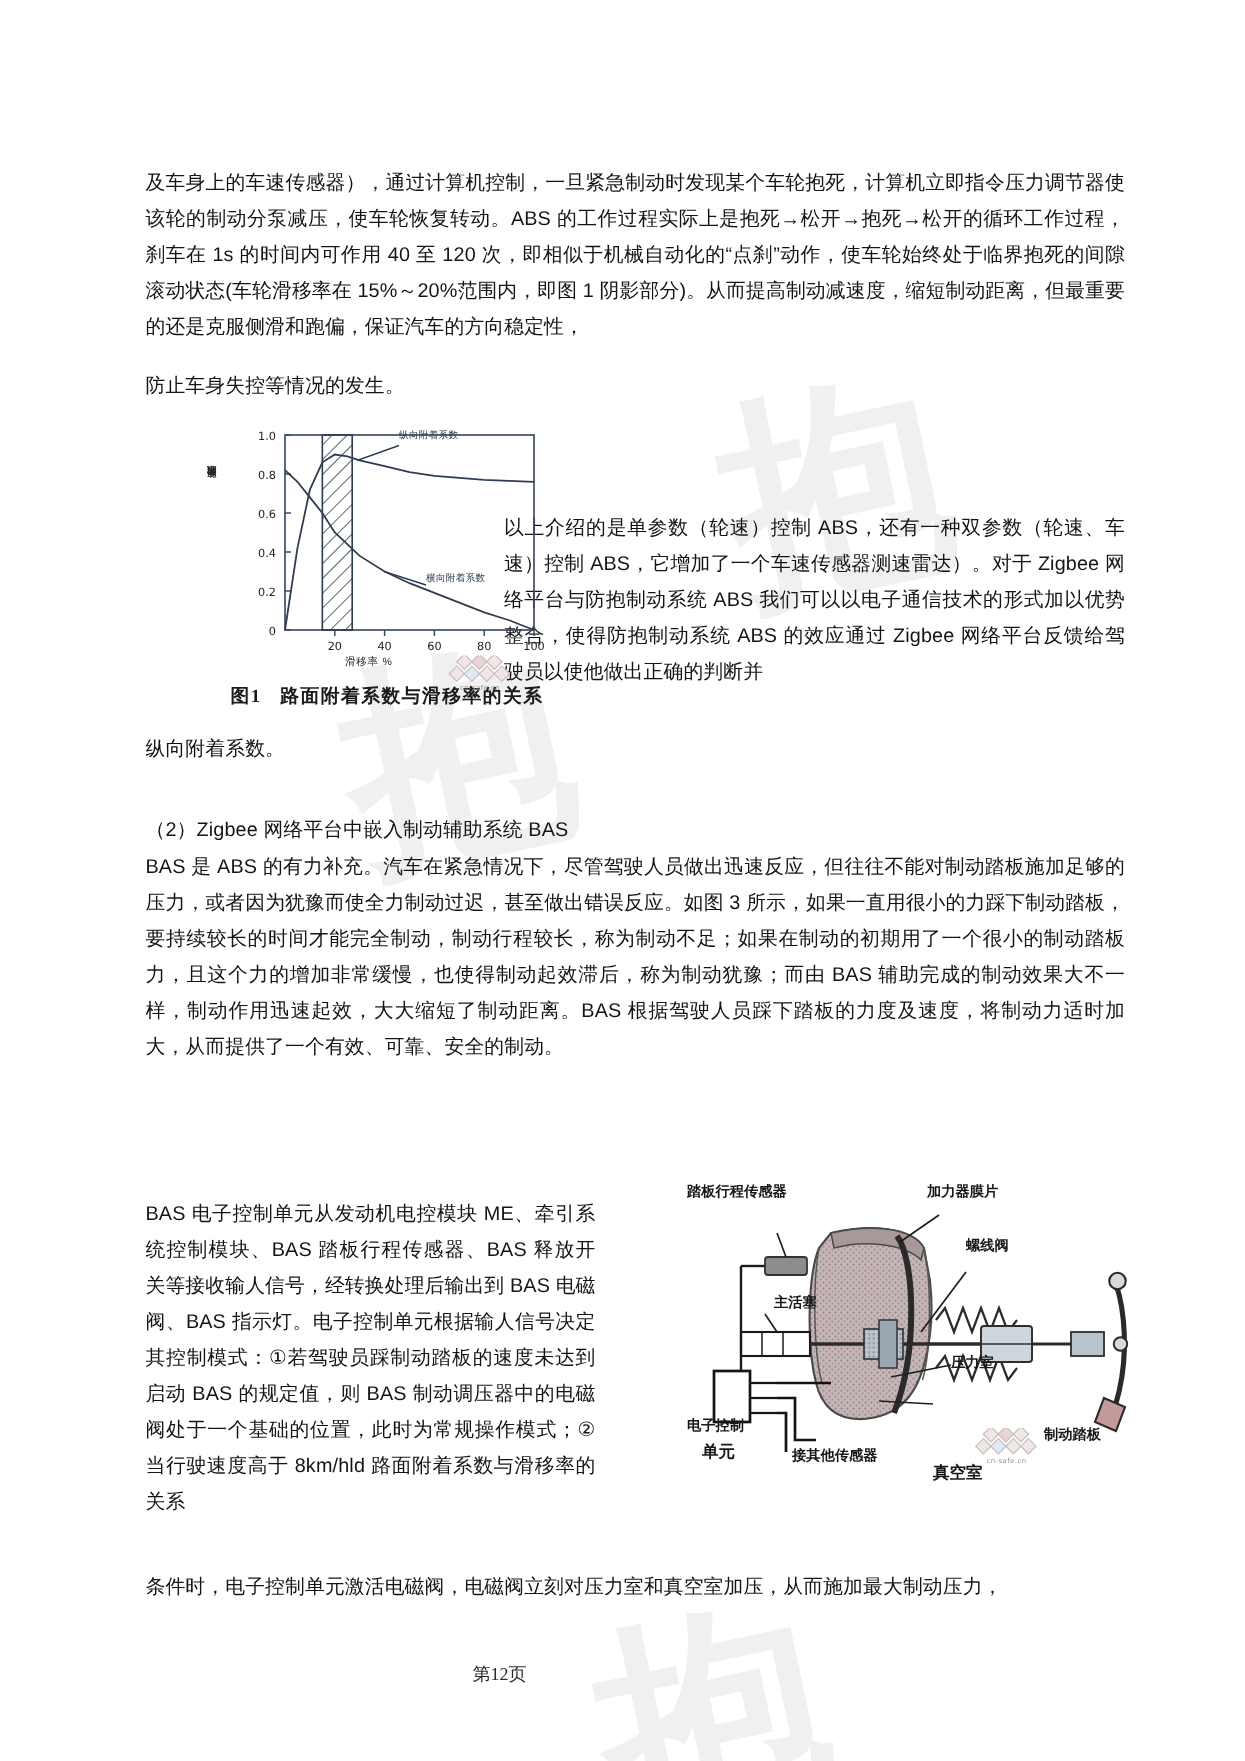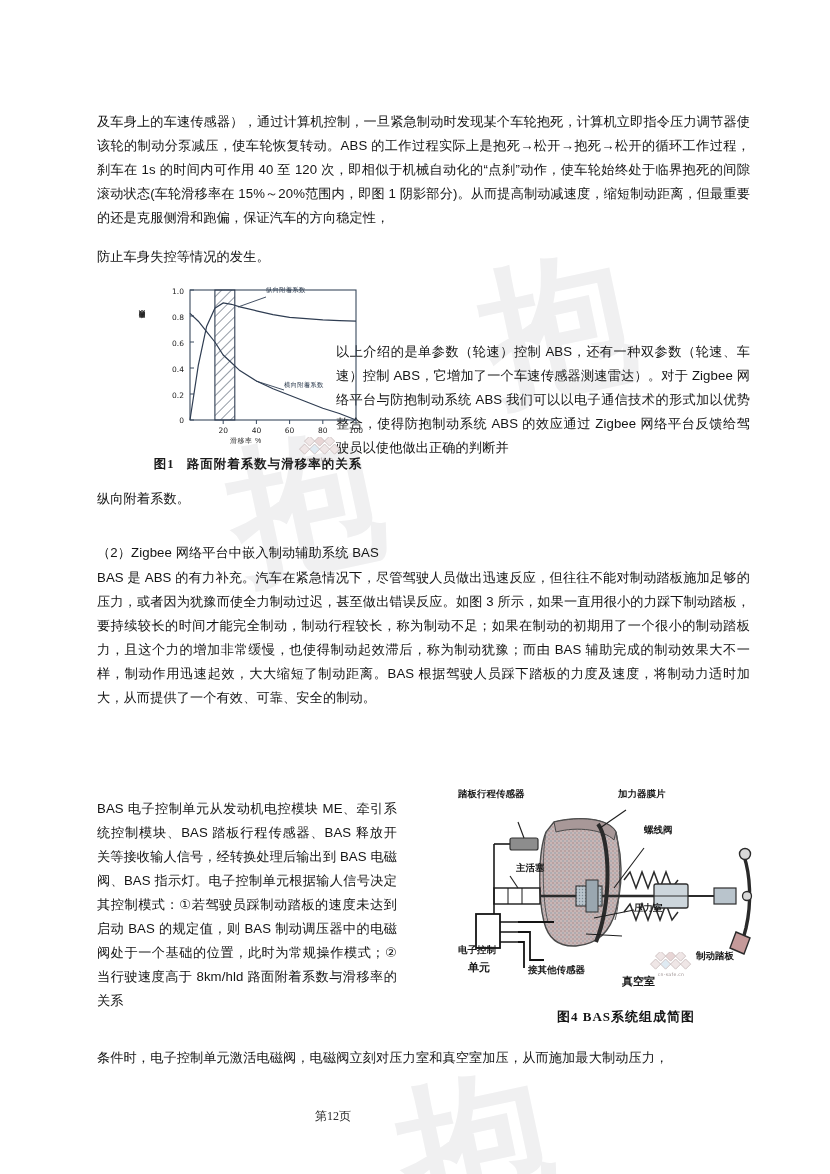--- a/index.html
+++ b/index.html
@@ -334,21 +334,20 @@
         <div class="figlabel" style="left:186px;top:32px; font-size:9.5px;">螺线阀</div>
         <div class="figlabel" style="left:30px; top:70px; font-size:9.5px;margin-left:28px;">主活塞</div>
         <div class="figlabel" style="left:176px;top:110px;font-size:9.5px;">压力室</div>
         <div class="figlabel" style="left:164px;top:140px;font-size:11px;margin-top:42px;">真空室</div>
         <div class="figlabel" style="left:0px;  top:152px;font-size:9.5px;">电子控制</div>
         <div class="figlabel" style="left:10px; top:168px;font-size:11px;">单元</div>
         <div class="figlabel" style="left:70px; top:172px;font-size:9.5px;">接其他传感器</div>
         <div class="figlabel" style="left:238px;top:158px;font-size:9.5px;">制动踏板</div>
       </div>
 
-      <figcaption class="fig4-cap">图4  BAS系统组成简图</figcaption>
     </figure>
 
     <div class="wm-logo" id="wm-fig4">
       <svg width="46" height="20" viewBox="0 0 46 20">
         <g stroke="#c9bcbc" stroke-width="0.8" fill="#efe6e6">
           <rect x="9" y="0.5" width="7.2" height="7.2" transform="rotate(45 12.6 4.1)"></rect>
           <rect x="19" y="0.5" width="7.2" height="7.2" transform="rotate(45 22.6 4.1)" fill="#e8d6d6"></rect>
           <rect x="29" y="0.5" width="7.2" height="7.2" transform="rotate(45 32.6 4.1)"></rect>
           <rect x="4" y="8.5" width="7.2" height="7.2" transform="rotate(45 7.6 12.1)"></rect>
           <rect x="14" y="8.5" width="7.2" height="7.2" transform="rotate(45 17.6 12.1)" fill="#dfeaf2"></rect>

